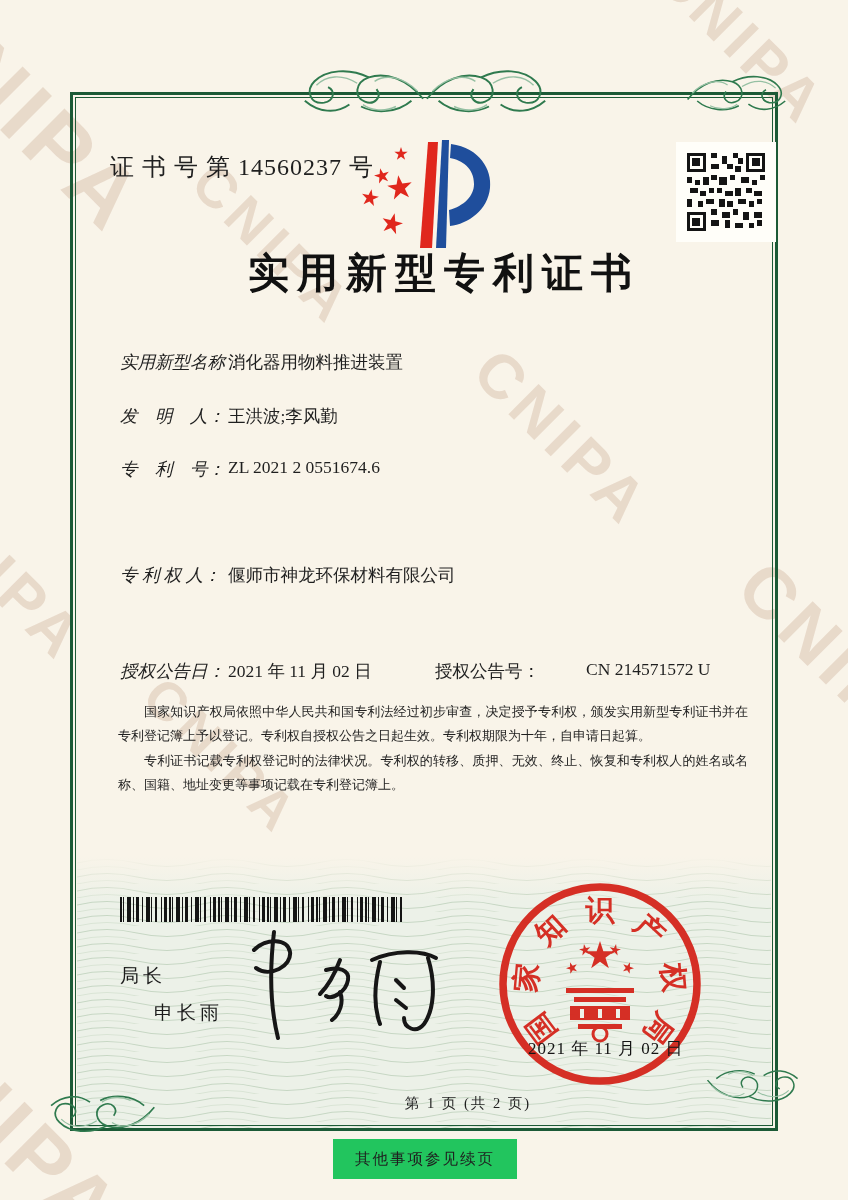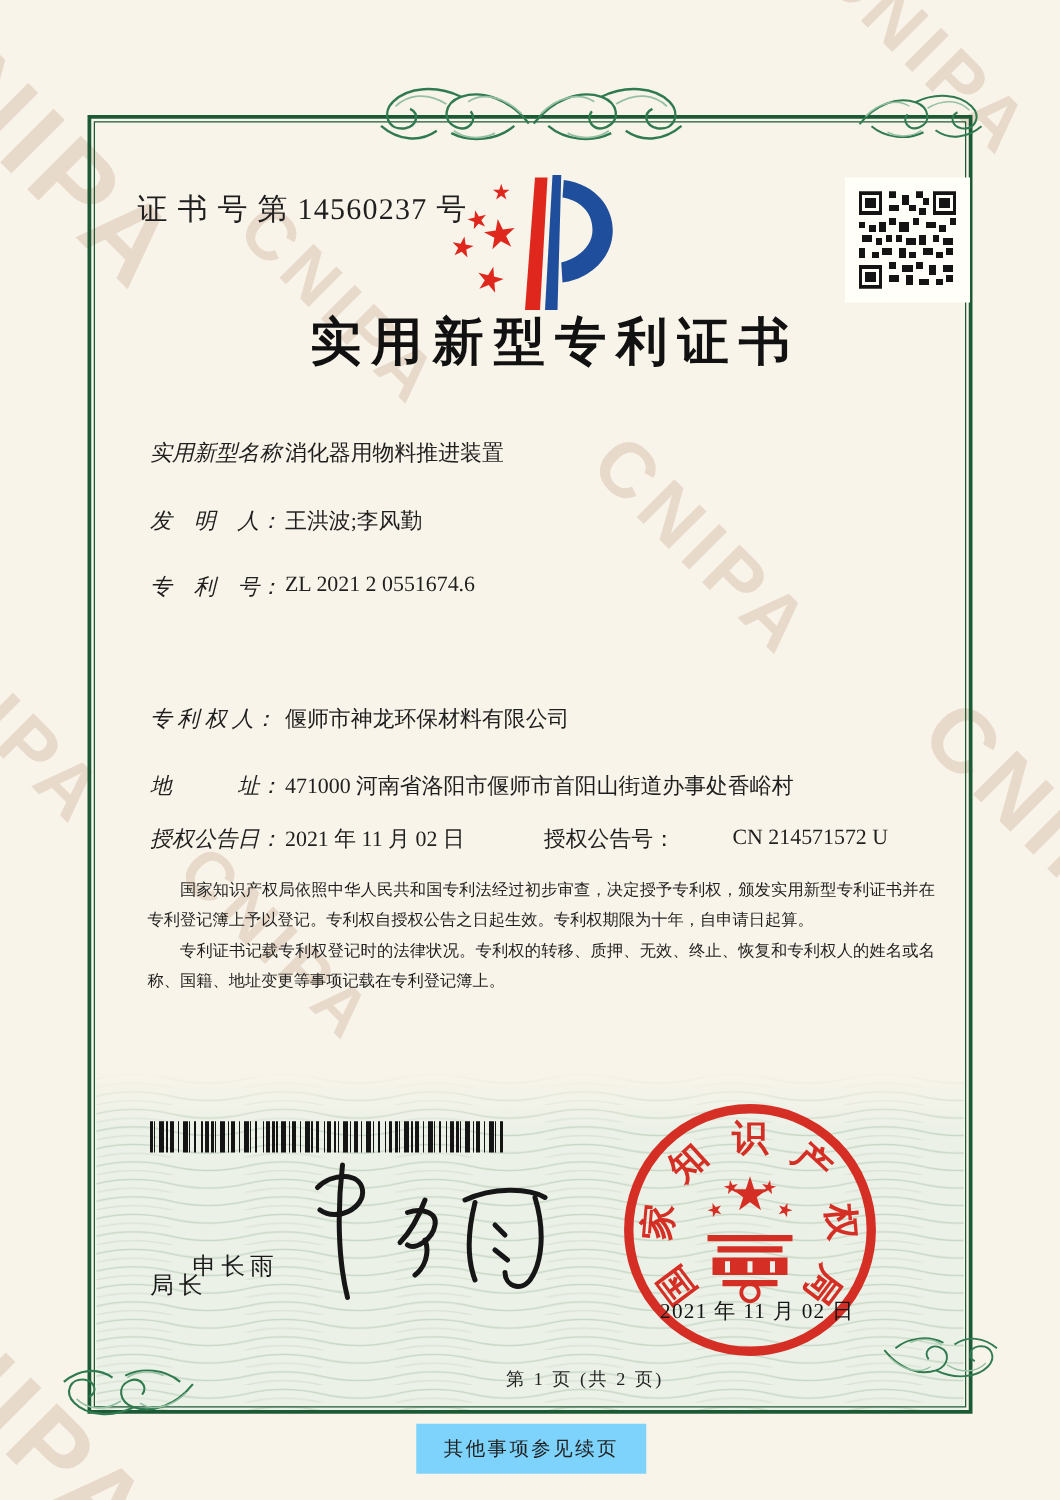--- a/index.html
+++ b/index.html
@@ -43,27 +43,27 @@
         #141414 3px 4px, rgba(0,0,0,0) 4px 7px,
         #141414 7px 11px, rgba(0,0,0,0) 11px 13px,
         #141414 13px 14px, rgba(0,0,0,0) 14px 16px,
         #141414 16px 19px, rgba(0,0,0,0) 19px 22px,
         #141414 22px 23px, rgba(0,0,0,0) 23px 26px,
         #141414 26px 30px, rgba(0,0,0,0) 30px 31px,
         #141414 31px 32px, rgba(0,0,0,0) 32px 35px,
         #141414 35px 37px, rgba(0,0,0,0) 37px 41px,
         #141414 41px 42px, rgba(0,0,0,0) 42px 44px,
         #141414 44px 47px, rgba(0,0,0,0) 47px 49px);}
-  .signer-title{left:120px;top:1015px;font-size:19px;letter-spacing:4px;font-family:"Liberation Sans","DejaVu Sans",sans-serif;color:#1a1a1a;text-align:center;}
+  .signer-title{left:120px;top:963px;font-size:19px;letter-spacing:4px;font-family:"Liberation Sans","DejaVu Sans",sans-serif;color:#1a1a1a;text-align:center;}
   .signer-name{left:120px;top:1000px;font-size:19px;letter-spacing:4px;font-family:"Liberation Sans","DejaVu Sans",sans-serif;color:#1a1a1a;margin-left:34px;}
   .signature{left:222px;top:926px;}
   .seal{left:494px;top:878px;}
   .seal-date{left:528px;top:1037px;font-size:17px;letter-spacing:1px;color:#141414;z-index:3;}
   .page-info{left:0;top:1094px;width:848px;text-align:center;font-size:14.5px;letter-spacing:2px;padding-left:44px;}
-  .cont-box{left:333px;top:1139px;width:184px;height:40px;background:#7dd3fc;
+  .cont-box{left:333px;top:1139px;width:184px;height:40px;background:#22c55e;
     display:flex;align-items:center;justify-content:center;font-size:15.5px;letter-spacing:2px;}
   .orn{position:absolute;z-index:2;}
 </style>
 </head>
 <body>
 
 <div class="page">
 
   <svg width="0" height="0" style="position:absolute" aria-hidden="true">
     <defs>
@@ -212,24 +212,20 @@
     <span class="fvalue">王洪波;李风勤</span>
   </div>
   <div class="row" style="top:457px">
     <span class="flabel">专　利　号：</span>
     <span class="fvalue">ZL 2021 2 0551674.6</span>
   </div>
   <div class="row" style="top:563px">
     <span class="flabel">专 利 权 人：</span>
     <span class="fvalue">偃师市神龙环保材料有限公司</span>
   </div>
-  <div class="row" style="top:616px">
-    <span class="flabel">地　　　址：</span>
-    <span class="fvalue">471000 河南省洛阳市偃师市首阳山街道办事处香峪村</span>
-  </div>
   <div class="row" style="top:659px">
     <span class="flabel">授权公告日：</span>
     <span class="fvalue">2021 年 11 月 02 日</span>
     <span class="flabel2">授权公告号：</span>
     <span class="fvalue2">CN 214571572 U</span>
   </div>
 
   <div class="content body-text">
     <p>国家知识产权局依照中华人民共和国专利法经过初步审查，决定授予专利权，颁发实用新型专利证书并在专利登记簿上予以登记。专利权自授权公告之日起生效。专利权期限为十年，自申请日起算。</p>
     <p>专利证书记载专利权登记时的法律状况。专利权的转移、质押、无效、终止、恢复和专利权人的姓名或名称、国籍、地址变更等事项记载在专利登记簿上。</p>

